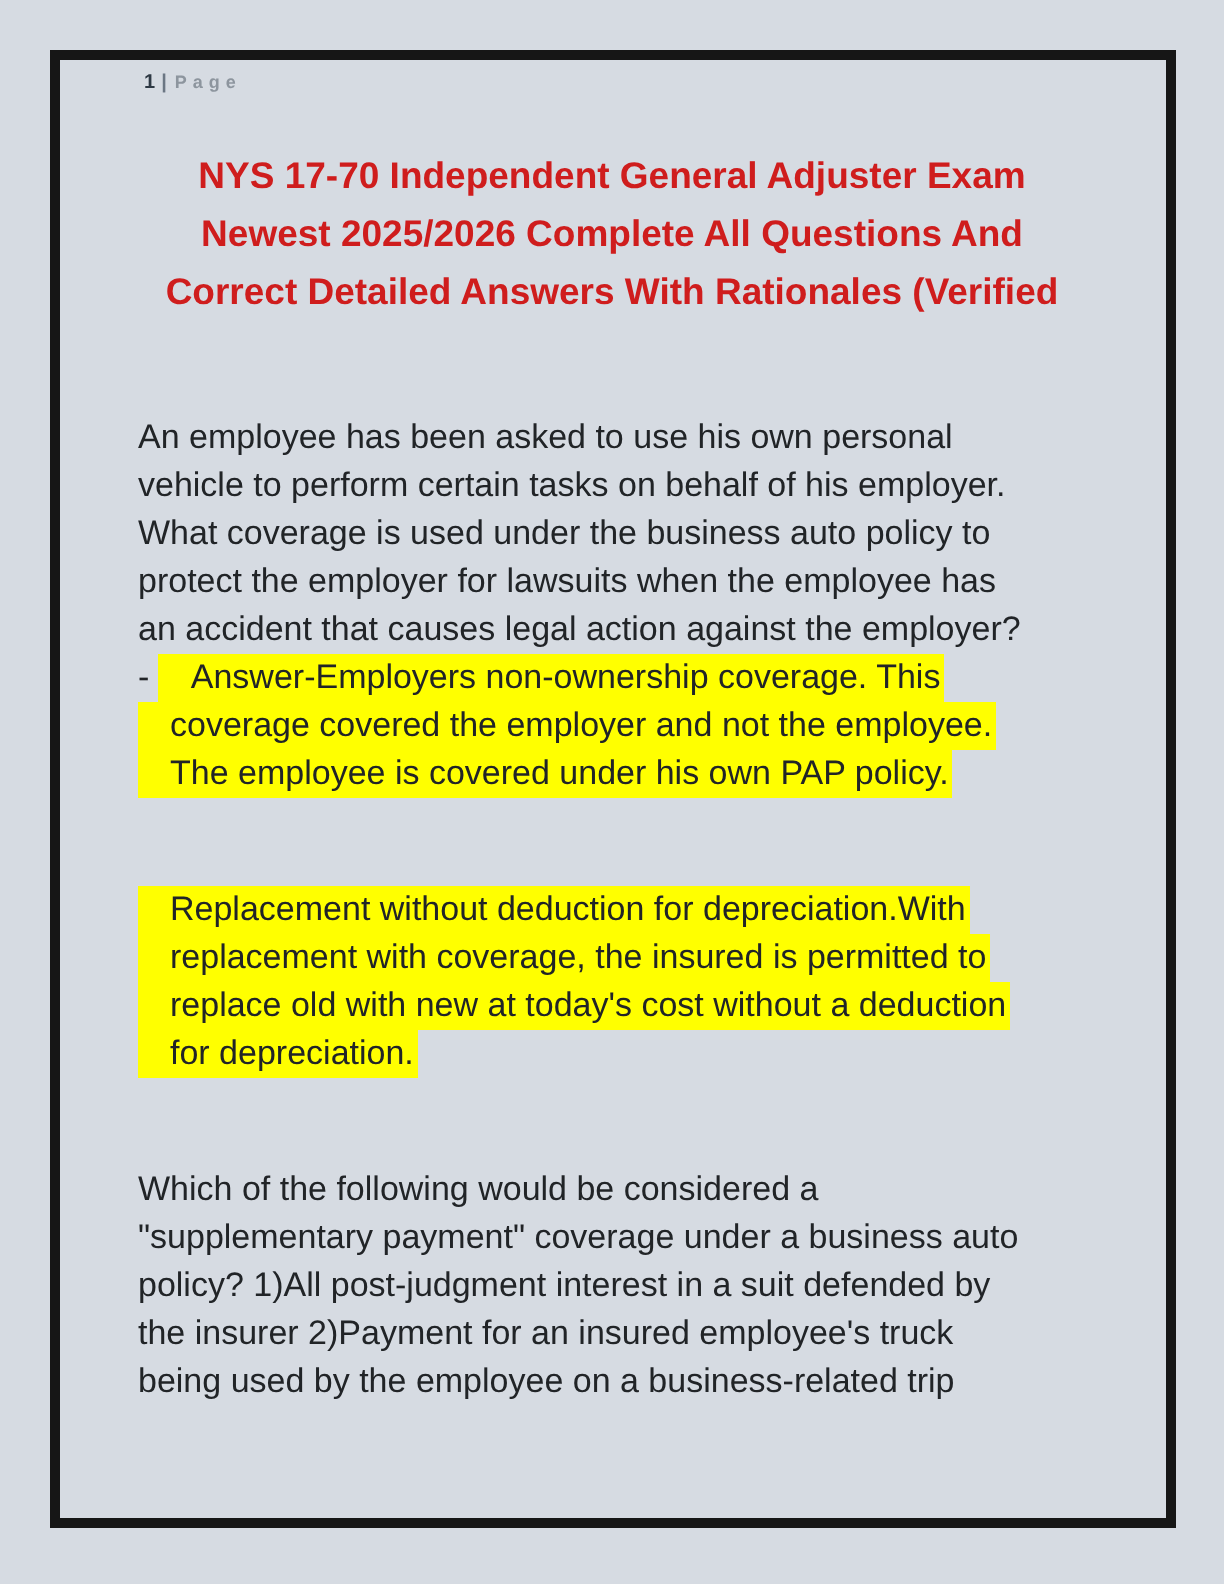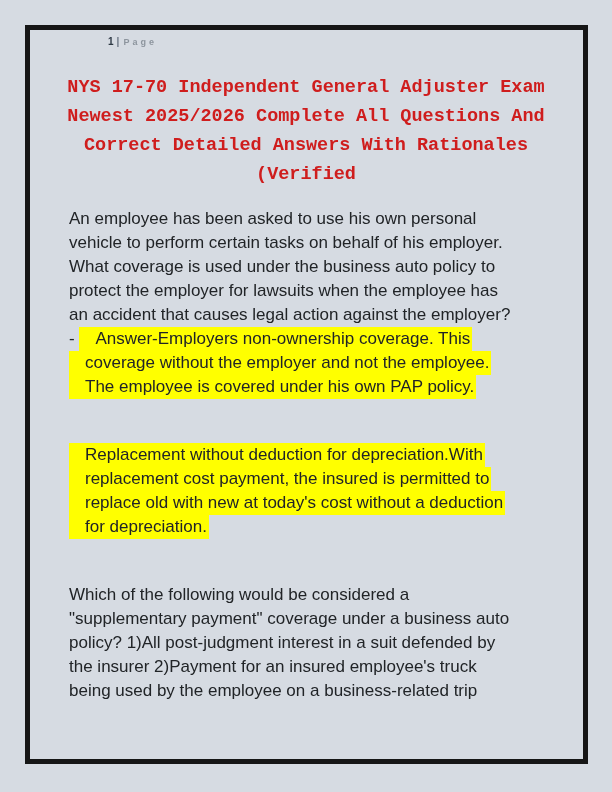--- a/index.html
+++ b/index.html
@@ -13,28 +13,28 @@
   body{
     width:612px;height:792px;overflow:hidden;
     background:var(--page-bg);
     font-family:"Liberation Sans","DejaVu Sans",sans-serif;
   }
   .sheet{position:relative;width:612px;height:792px;background:var(--page-bg);}
   .frame{
     position:absolute;left:25px;top:25px;width:563px;height:739px;
     border:5px solid var(--border-c);box-sizing:border-box;
   }
-  .header{position:absolute;left:72px;top:36px;font-size:10px;white-space:nowrap;margin-left:36px;}
+  .header{position:absolute;left:72px;top:36px;font-size:10px;white-space:nowrap;}
   .header .num{font-weight:bold;color:#2e3944;}
   .header .div{color:#6b7683;margin:0 4px 0 3px;font-weight:bold;}
   .header .lbl{color:#8d959e;font-weight:bold;letter-spacing:3px;font-size:9px;}
   .title{
     position:absolute;left:40px;right:40px;top:73px;
     text-align:center;color:var(--title-red);
-    font-weight:bold;font-size:18.5px;line-height:29px;font-family:Liberation Mono, monospace;
+    font-weight:bold;font-size:18.5px;line-height:29px;
   }
   .body-text{
     position:absolute;left:69px;top:207px;width:495px;
     font-size:17px;line-height:24px;color:var(--body-c);
   }
   .paragraph{margin:0 0 44px 0;}
   .text-line{height:24px;white-space:pre;}
   .hl{background:var(--hl);padding:2px 2px 3px 16px;}
 </style>
 </head>
@@ -54,26 +54,26 @@
     </div>
 
   <div class="body-text">
       <div class="paragraph">
         <div class="text-line"><span class="plain">An employee has been asked to use his own personal</span></div>
         <div class="text-line"><span class="plain">vehicle to perform certain tasks on behalf of his employer.</span></div>
         <div class="text-line"><span class="plain">What coverage is used under the business auto policy to</span></div>
         <div class="text-line"><span class="plain">protect the employer for lawsuits when the employee has</span></div>
         <div class="text-line"><span class="plain">an accident that causes legal action against the employer?</span></div>
         <div class="text-line"><span class="plain">- </span><span class="hl">Answer-Employers non-ownership coverage. This</span></div>
-        <div class="text-line"><span class="hl">coverage without the employer and not the employee.</span></div>
+        <div class="text-line"><span class="hl">coverage covered the employer and not the employee.</span></div>
         <div class="text-line"><span class="hl">The employee is covered under his own PAP policy.</span></div>
       </div>
       <div class="paragraph">
         <div class="text-line"><span class="hl">Replacement without deduction for depreciation.With</span></div>
-        <div class="text-line"><span class="hl">replacement cost payment, the insured is permitted to</span></div>
+        <div class="text-line"><span class="hl">replacement with coverage, the insured is permitted to</span></div>
         <div class="text-line"><span class="hl">replace old with new at today's cost without a deduction</span></div>
         <div class="text-line"><span class="hl">for depreciation.</span></div>
       </div>
       <div class="paragraph">
         <div class="text-line"><span class="plain">Which of the following would be considered a</span></div>
         <div class="text-line"><span class="plain">"supplementary payment" coverage under a business auto</span></div>
         <div class="text-line"><span class="plain">policy? 1)All post-judgment interest in a suit defended by</span></div>
         <div class="text-line"><span class="plain">the insurer 2)Payment for an insured employee's truck</span></div>
         <div class="text-line"><span class="plain">being used by the employee on a business-related trip</span></div>
       </div>

